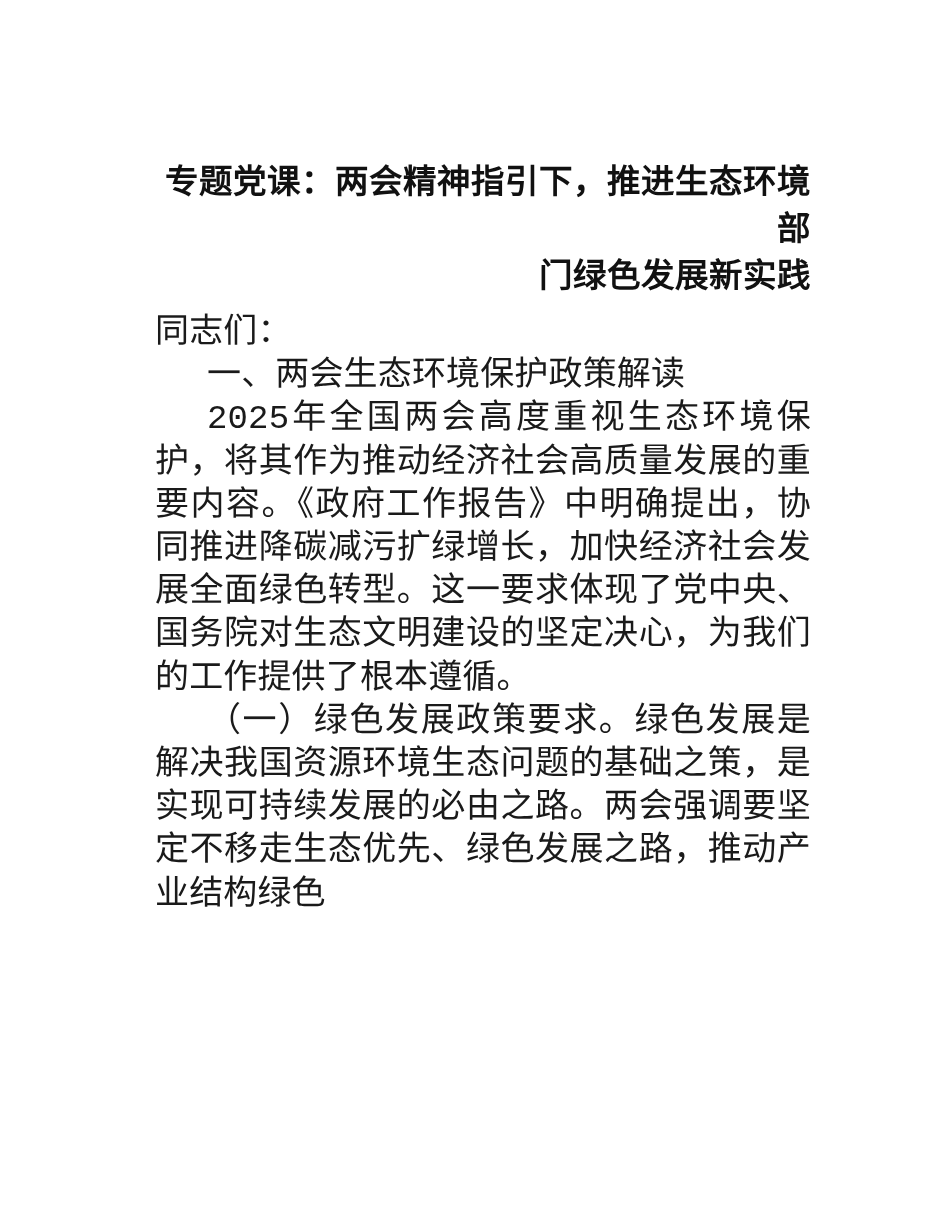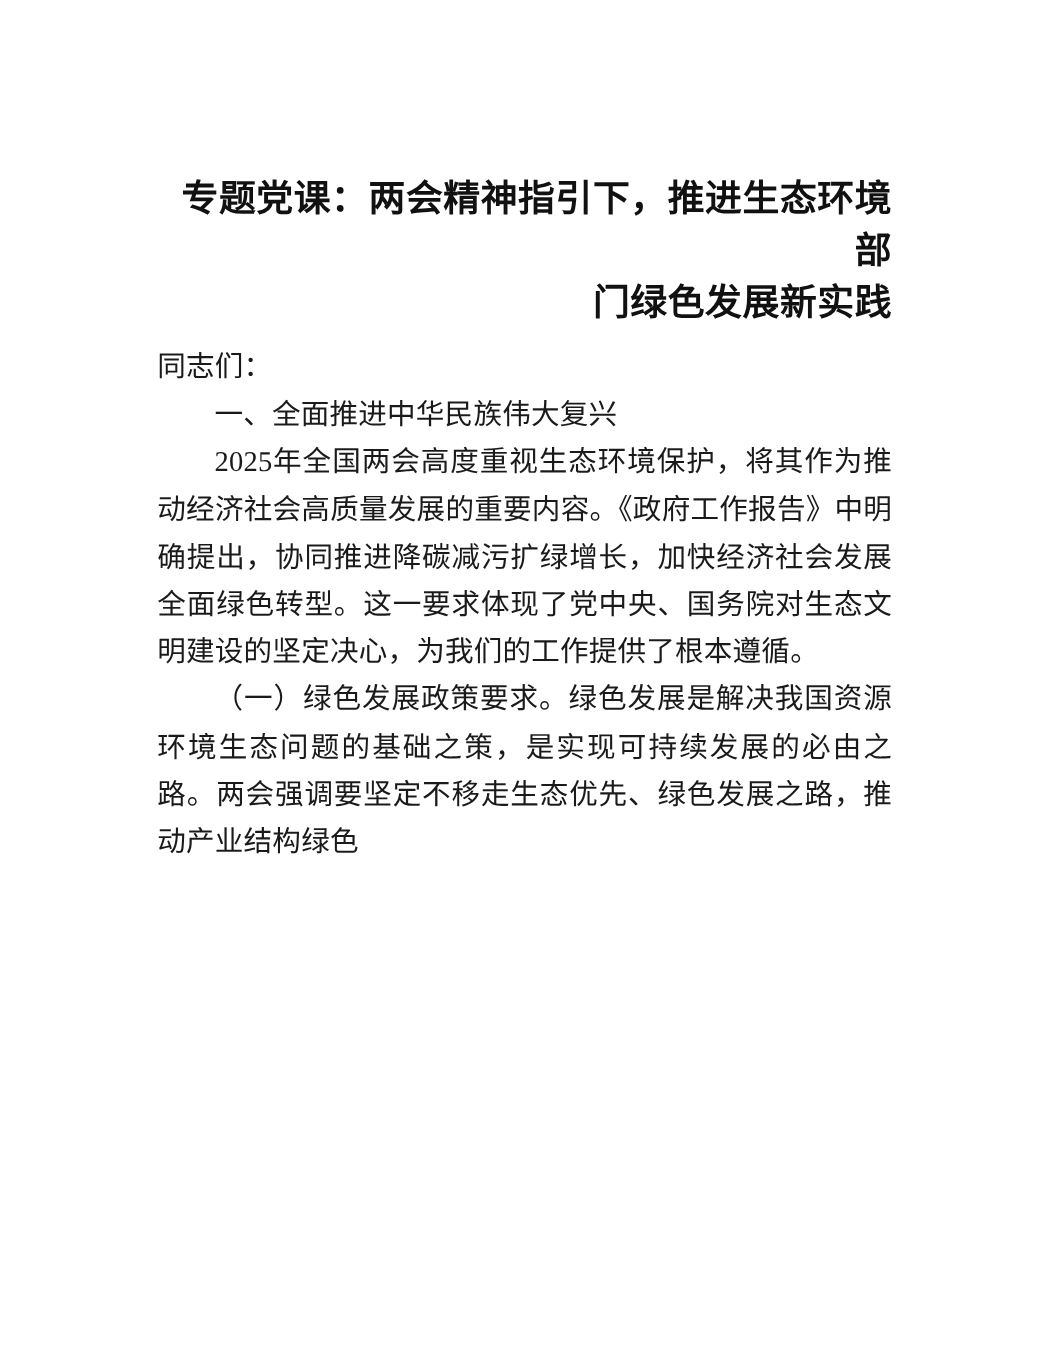--- a/index.html
+++ b/index.html
@@ -47,24 +47,24 @@
 
   
   .body-block {
     position: absolute;
     left: 0;
     top: 312px;
     width: 672px;
   }
 
   p.para {
-    margin: 0 0 0 4px;
+    margin: 0 0 0 16px;
     padding: 0;
-    font-family: Liberation Serif, serif;
-    font-size: 26px;
+    font-family: Liberation Mono, monospace;
+    font-size: 34px;
     line-height: 43.2px;
     color: #1a1a1a;
     text-align: justify;
     text-justify: inter-character;
     letter-spacing: 0.15px;
     word-break: break-all;
   }
 
   p.para.indent {
     text-indent: 52px; 
@@ -93,21 +93,21 @@
   <div class="content">
 
     <h1 class="doc-title">专题党课：两会精神指引下，推进生态环境部
 门绿色发展新实践</h1>
 
     <div class="body-block">
 
       <p class="para salutation">同志们：</p>
 
 
-      <p class="para section-heading">一、全面推进中华民族伟大复兴</p>
+      <p class="para section-heading">一、两会生态环境保护政策解读</p>
 
       <p class="para indent">2025年全国两会高度重视生态环境保护，将其作为推动经济社会高质量发展的重要内容。《政府工作报告》中明确提出，协同推进降碳减污扩绿增长，加快经济社会发展全面绿色转型。这一要求体现了党中央、国务院对生态文明建设的坚定决心，为我们的工作提供了根本遵循。</p>
 
       <p class="para indent">（一）绿色发展政策要求。绿色发展是解决我国资源环境生态问题的基础之策，是实现可持续发展的必由之路。两会强调要坚定不移走生态优先、绿色发展之路，推动产业结构绿色</p>
 
     </div>
   </div>
 </div>
 
 </body></html>

